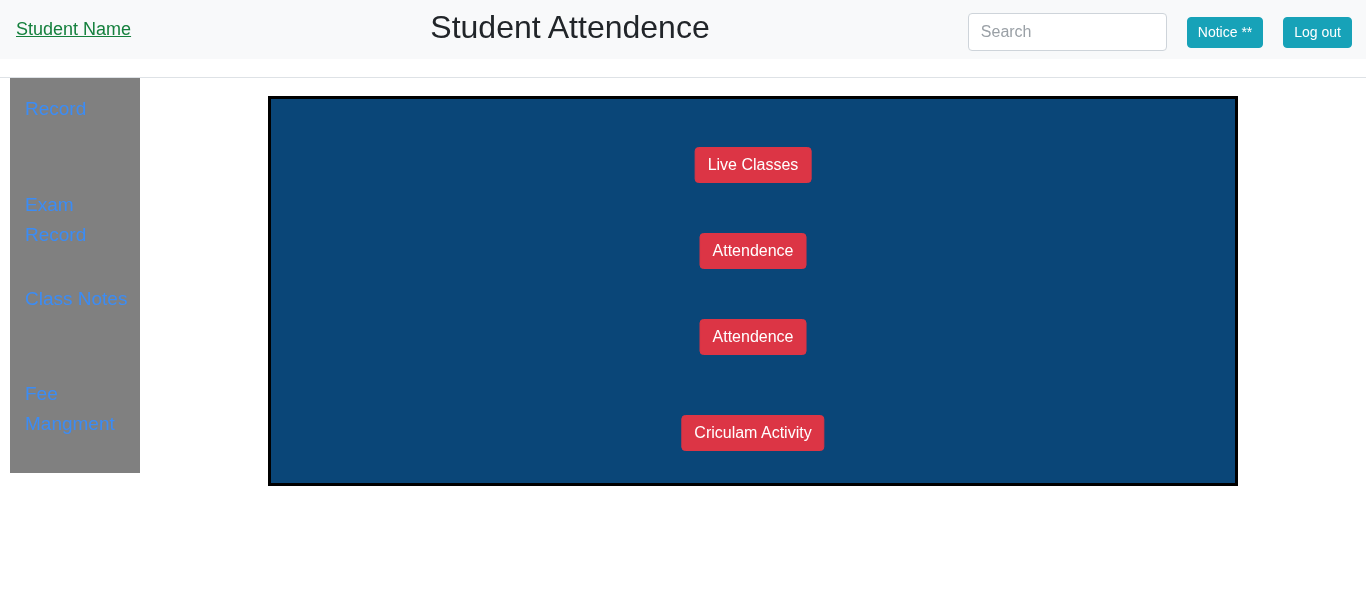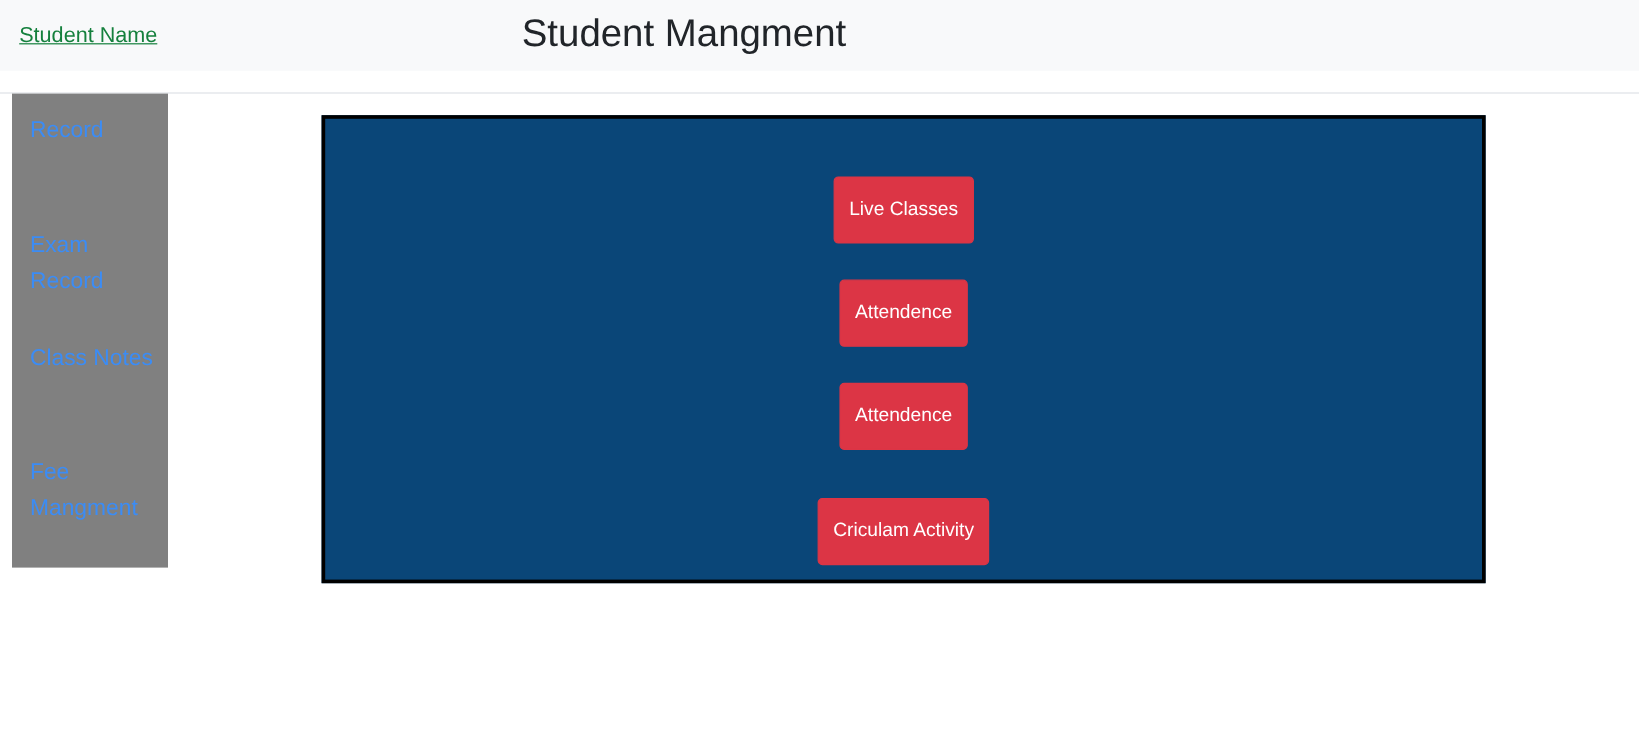--- a/index.html
+++ b/index.html
@@ -147,36 +147,41 @@
   .action-btn {
     position: absolute;
     left: 50%;
     transform: translateX(-50%);
     background: #dc3545;
     border: 1px solid #dc3545;
     border-radius: 4px;
     color: #ffffff;
     font-size: 16px;
     line-height: 24px;
-    padding: 15px 12px;
+    padding: 5px 12px;
     font-family: "Liberation Sans", sans-serif;
     cursor: pointer;
     white-space: nowrap;
   }
   .action-btn.a0 { top: 48px; }
   .action-btn.a1 { top: 134px; }
   .action-btn.a2 { top: 220px; }
   .action-btn.a3 { top: 316px; }
 </style>
 </head>
 <body>
 
 <div class="navbar">
   <a class="brand" href="#">Student Name</a>
-  <h1 class="page-title">Student Mangment</h1>
+  <h1 class="page-title">Student Attendence</h1>
+  <div class="header-right">
+    <input class="search-input" type="text" placeholder="Search" style="">
+    <button class="btn-teal">Notice **</button>
+    <button class="btn-teal">Log out</button>
+  </div>
 </div>
 <div class="header-divider"></div>
 
 <nav class="sidebar">
   <a class="side-link item-0" href="#">Record</a>
   <a class="side-link item-1" href="#">Exam Record</a>
   <a class="side-link item-2" href="#">Class Notes</a>
   <a class="side-link item-3" href="#">Fee Mangment</a>
 </nav>
 

